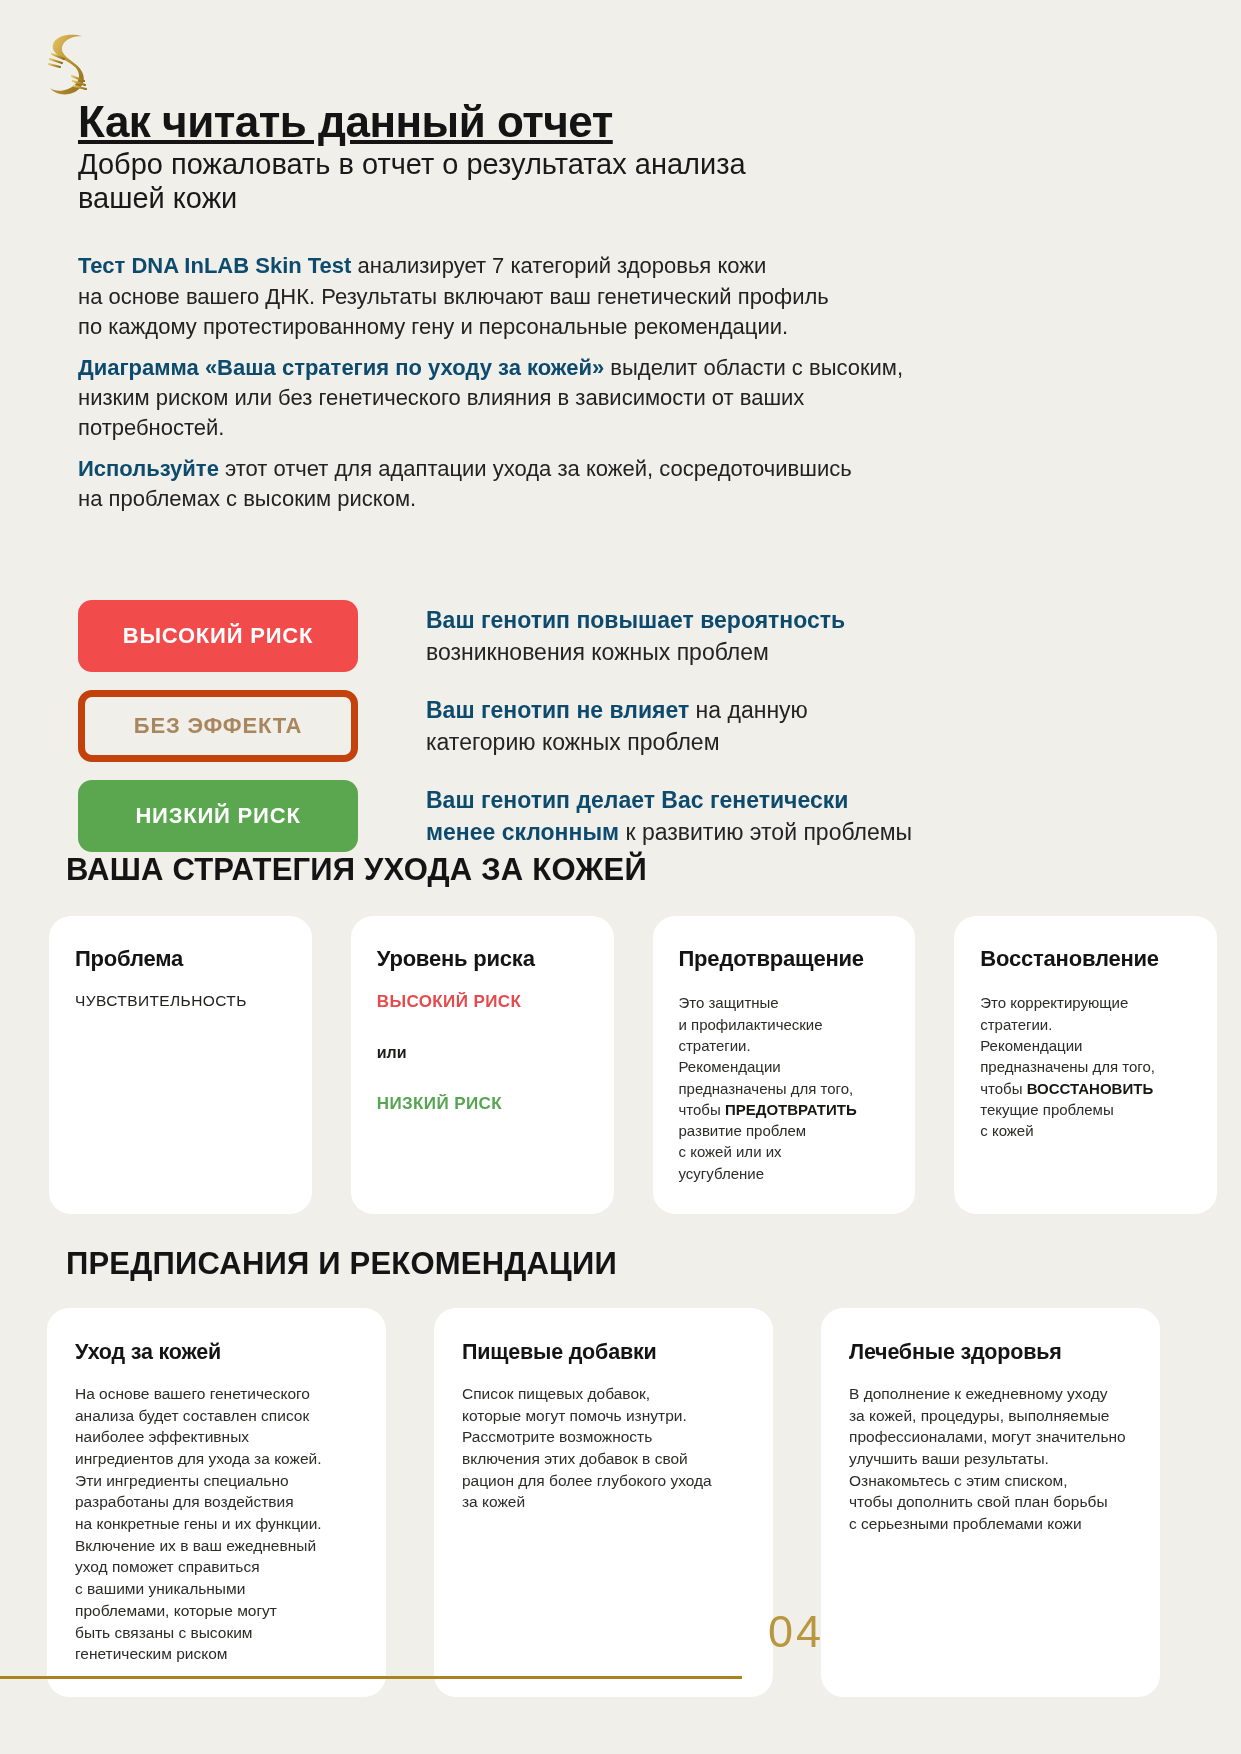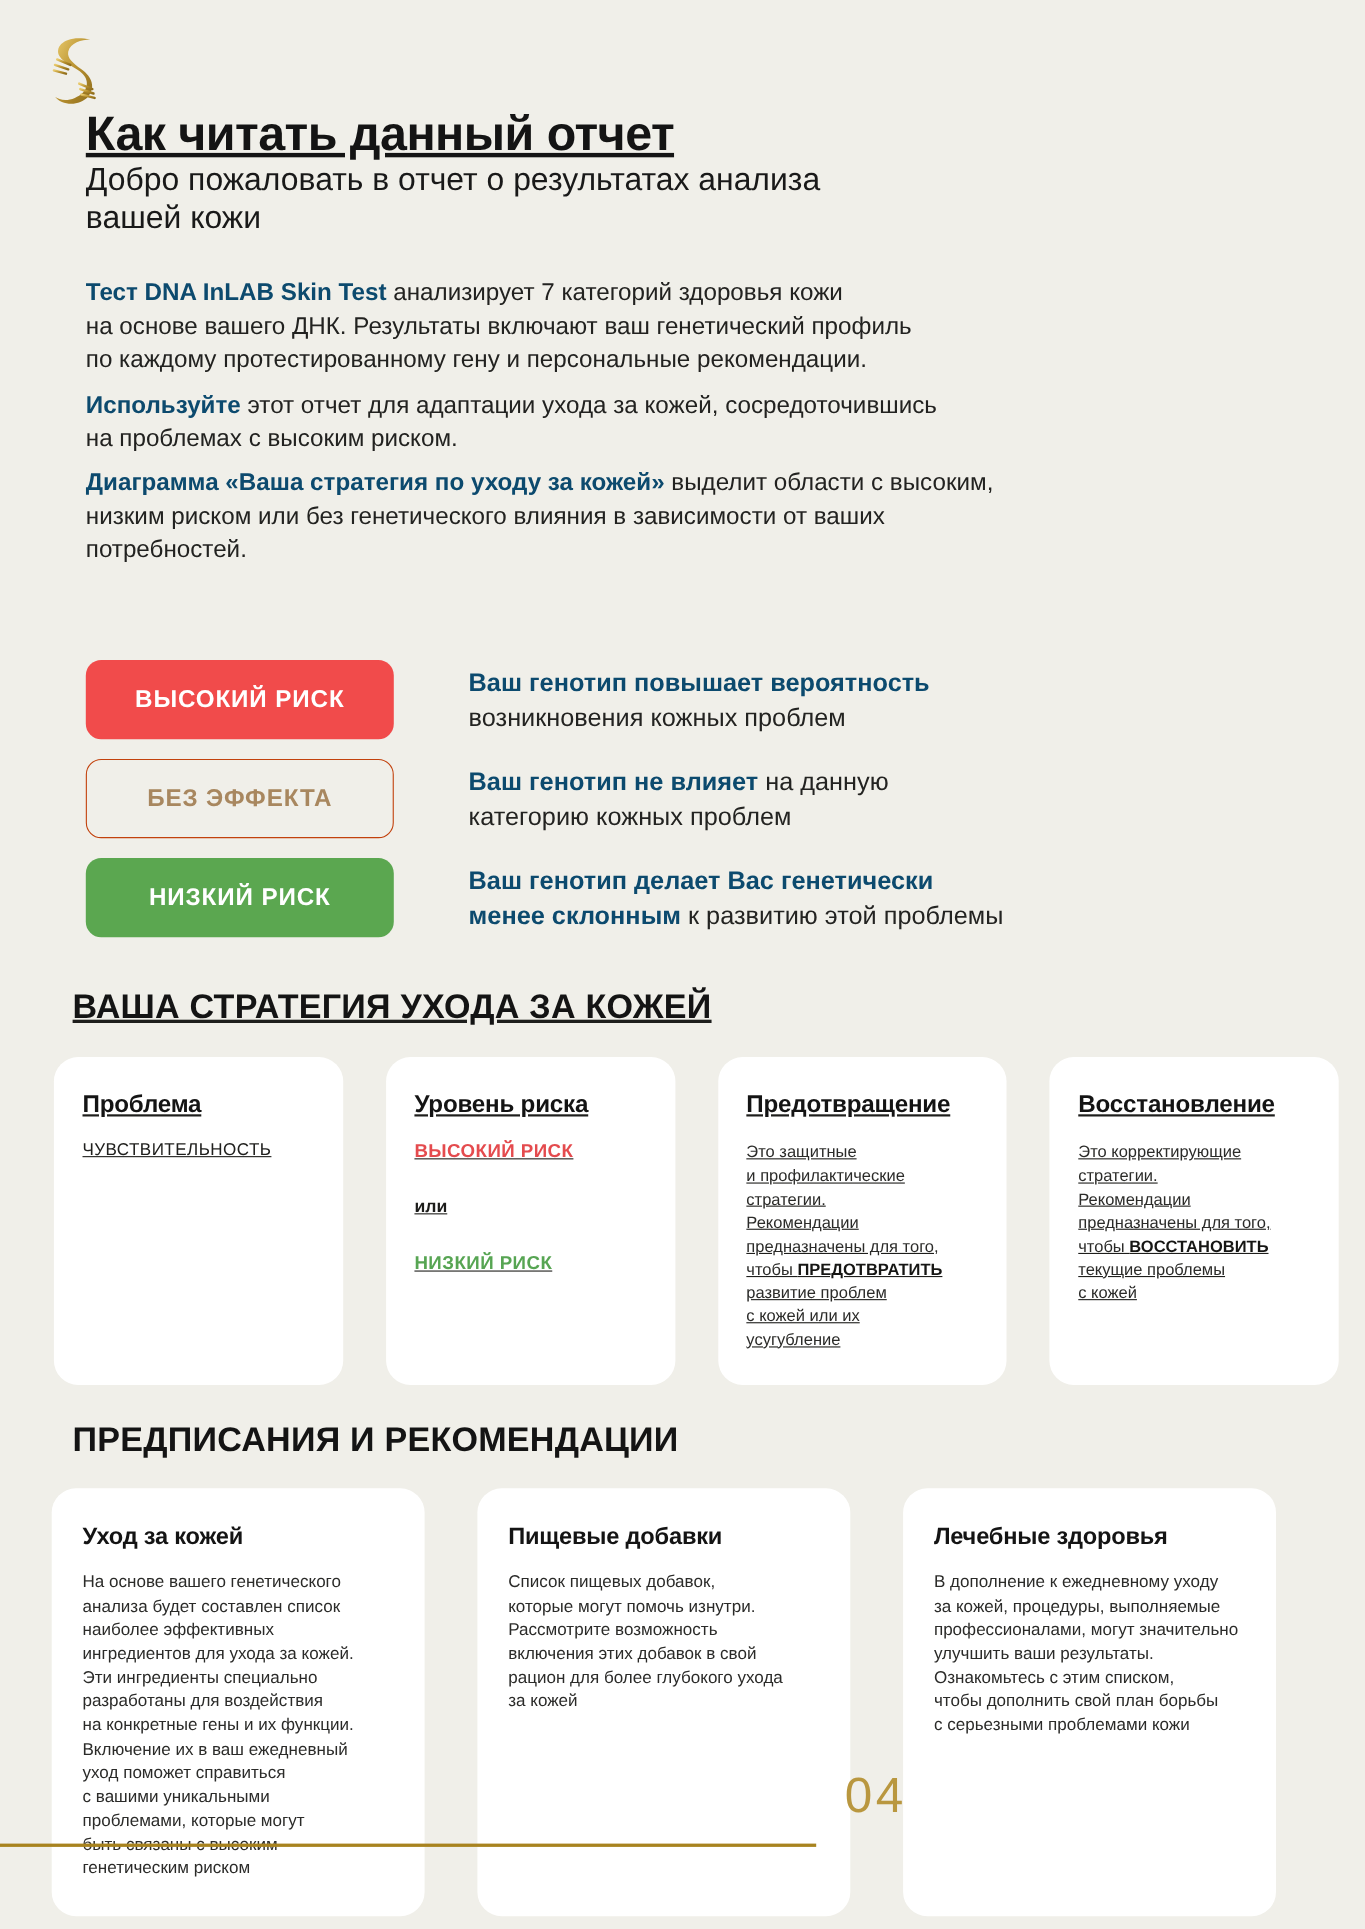--- a/index.html
+++ b/index.html
@@ -29,28 +29,28 @@
   .lead { font-weight:700; color:#0c4a6e; }
 
   .legend { margin-top:86px; padding-left:78px; display:flex; flex-direction:column; gap:18px; }
   .legend-row { display:flex; align-items:center; }
   .badge {
     width:280px; height:72px; border-radius:14px; flex:none;
     display:flex; align-items:center; justify-content:center;
     font-size:22px; font-weight:700; letter-spacing:0.8px; margin-right:68px;
   }
   .badge-high { background:#f14b4b; color:#ffffff; }
-  .badge-none { background:transparent; border:1px solid #c2410c; color:#a8875f;text-align:center; }
+  .badge-none { background:transparent; border:7px solid #c2410c; color:#a8875f;text-align:center; }
   .badge-low  { background:#5ba750; color:#ffffff; }
   .legend-desc { font-size:23px; line-height:1.4; white-space:pre-line; color:#232321; }
 
   .section-heading {
     font-size:31px; font-weight:700; color:#141414; letter-spacing:0.2px;
   }
-  .strategy { margin-top:45px; padding:0 24px 0 49px;text-decoration:underline; }
+  .strategy { padding:0 24px 0 49px; }
   .strategy .section-heading { margin-left:17px; }
   .cards4 { margin-top:28px; display:grid; grid-template-columns:repeat(4,1fr); gap:39px; }
   .card { background:#ffffff; border-radius:22px; padding:30px 26px; }
   .cards4 .card { min-height:262px; }
   .card-title { font-size:22px; font-weight:800; color:#141414; margin-bottom:20px; letter-spacing:-0.2px; }
   .card-caps { font-size:15.5px; letter-spacing:0.4px; color:#20201e; }
   .risk-high { color:#e44b4e; font-weight:700; font-size:17px; letter-spacing:0.4px; }
   .risk-or   { color:#1c1c1a; font-weight:700; font-size:16px; margin:32px 0; }
   .risk-low  { color:#57a553; font-weight:700; font-size:17px; letter-spacing:0.4px; }
   .card-body { font-size:15px; line-height:1.42; white-space:pre-line; color:#2b2b29; }
@@ -96,25 +96,25 @@
 <header class="header">
   <h1 class="page-title">Как читать данный отчет</h1>
   <h2 class="page-subtitle">Добро пожаловать в отчет о результатах анализа
 вашей кожи</h2>
 </header>
 
 <section class="intro">
   <p class="para first"><span class="lead">Тест DNA InLAB Skin Test</span><span> анализирует 7 категорий здоровья кожи
 на основе вашего ДНК. Результаты включают ваш генетический профиль
 по каждому протестированному гену и персональные рекомендации.</span></p>
-  <p class="para"><span class="lead">Используйте</span><span> этот отчет для адаптации ухода за кожей, сосредоточившись
-на проблемах с высоким риском.</span></p>
   <p class="para"><span class="lead">Диаграмма «Ваша стратегия по уходу за кожей»</span><span> выделит области с высоким,
 низким риском или без генетического влияния в зависимости от ваших
 потребностей.</span></p>
+  <p class="para"><span class="lead">Используйте</span><span> этот отчет для адаптации ухода за кожей, сосредоточившись
+на проблемах с высоким риском.</span></p>
 </section>
 
 <section class="legend">
   <div class="legend-row">
     <div class="badge badge-high">ВЫСОКИЙ РИСК</div>
     <p class="legend-desc"><span class="lead">Ваш генотип повышает вероятность</span><span>
 возникновения кожных проблем</span></p>
   </div>
   <div class="legend-row">
     <div class="badge badge-none">БЕЗ ЭФФЕКТА</div>

